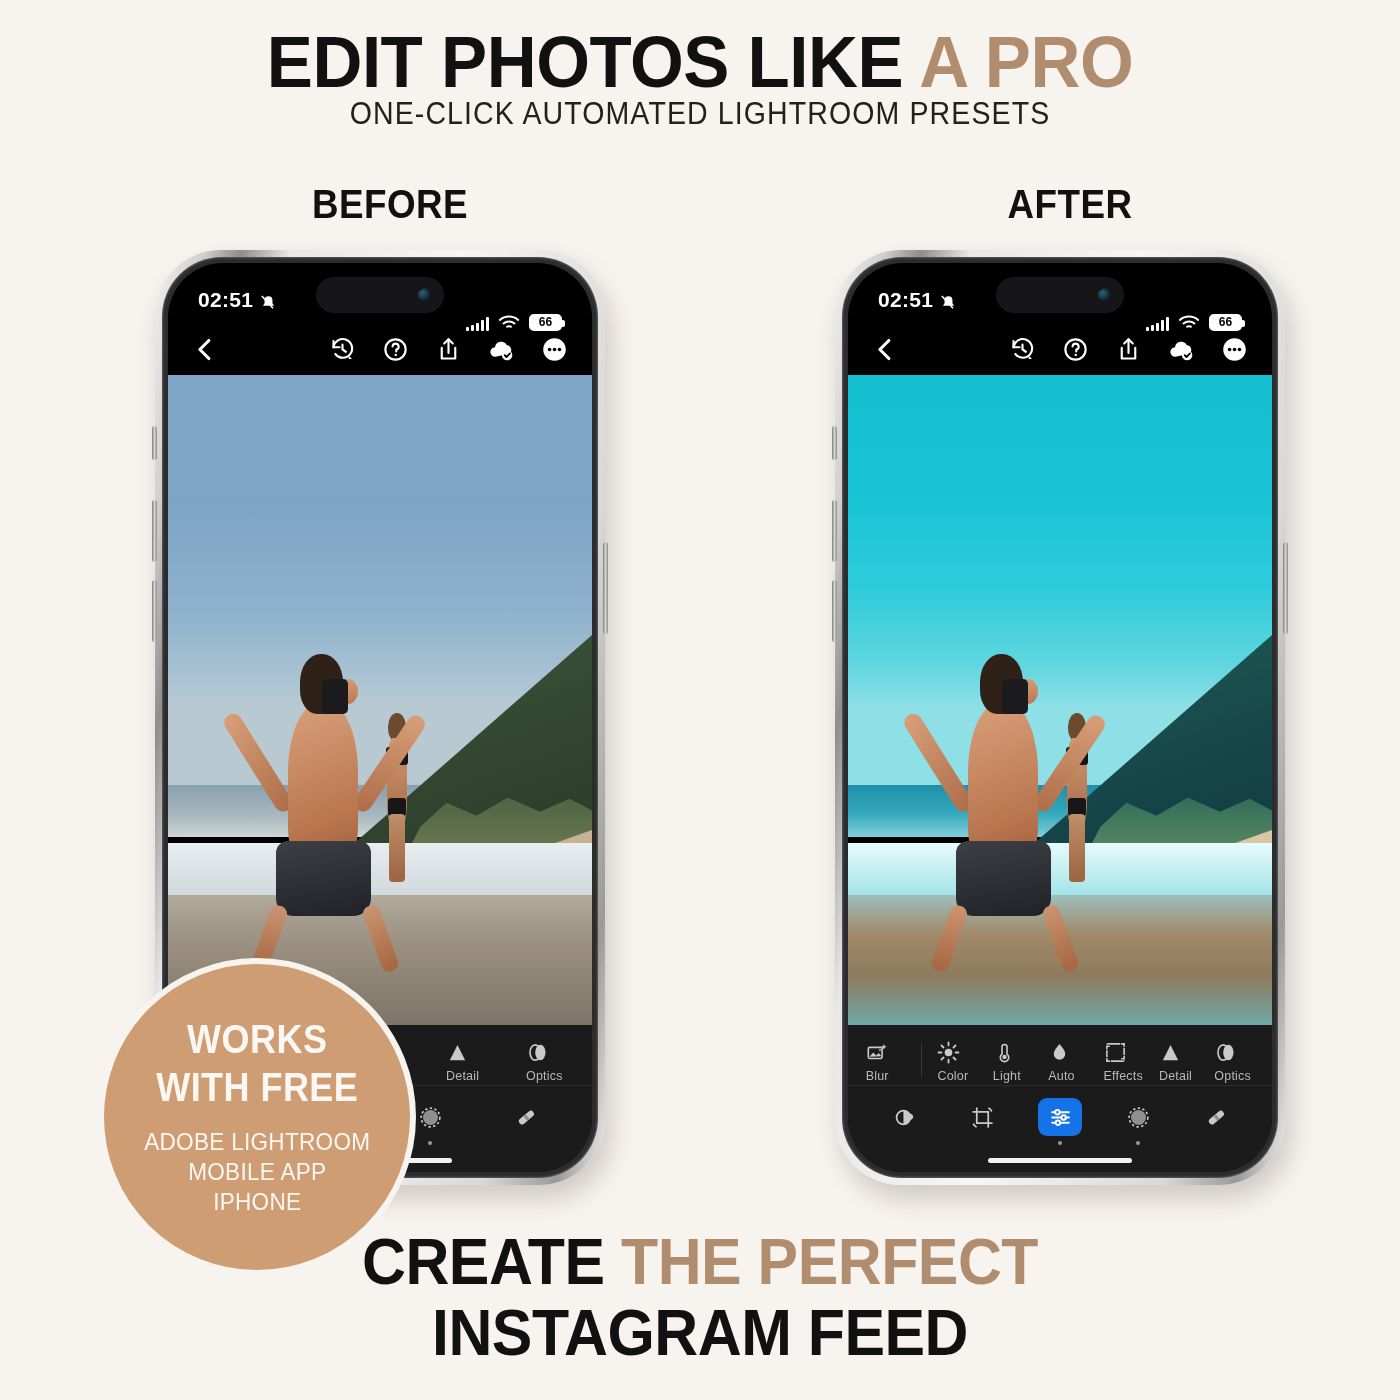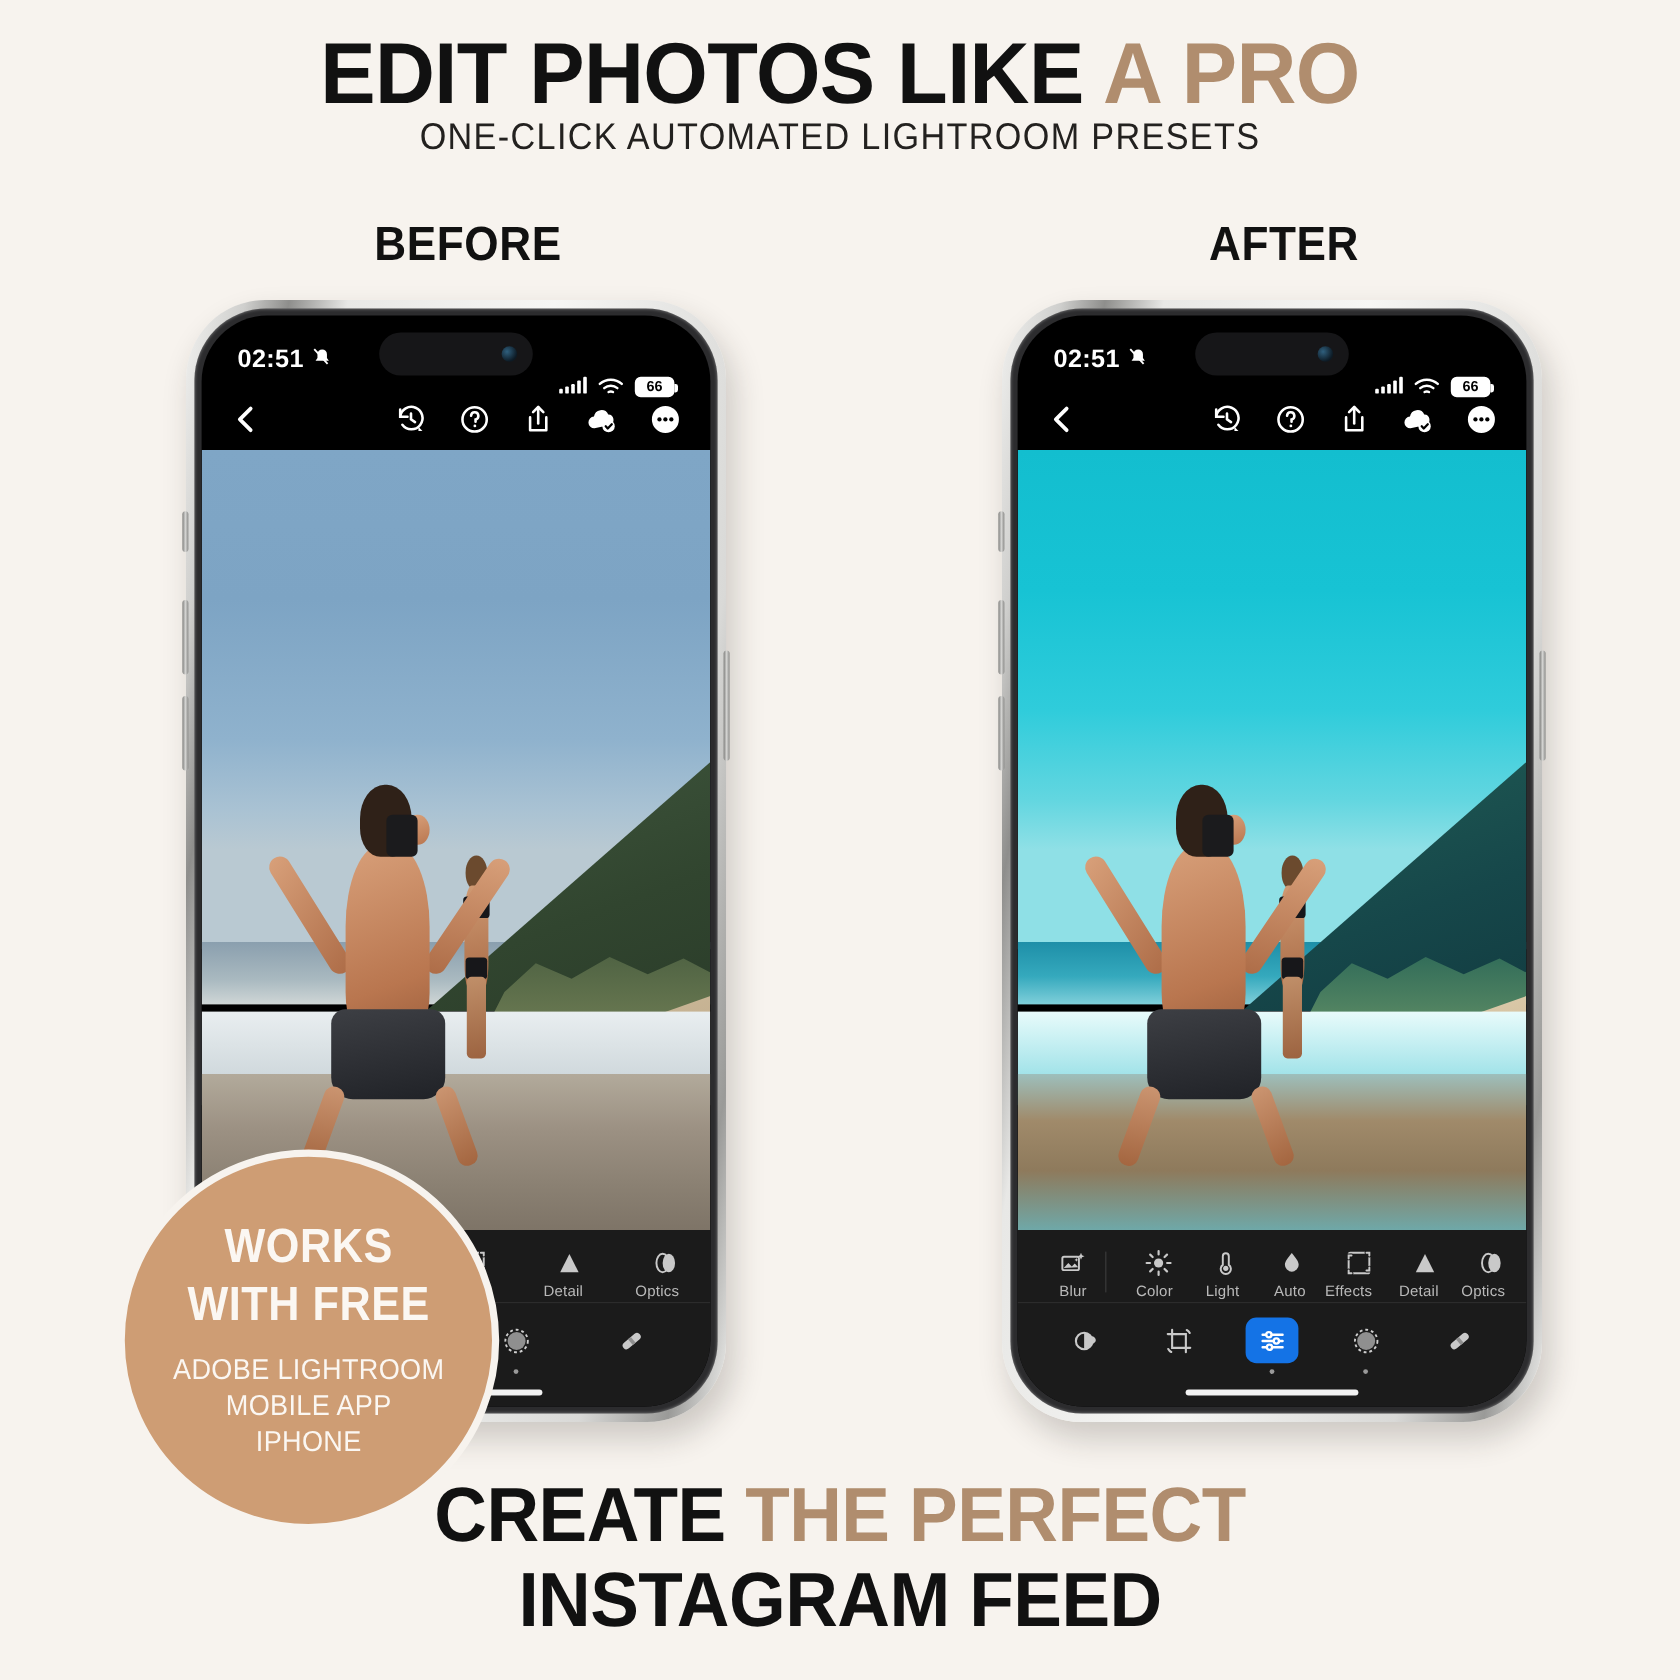--- a/index.html
+++ b/index.html
@@ -74,24 +74,24 @@
 
   
   .statusbar {
     position:relative; height:60px;
     display:flex; align-items:center;
     padding:14px 30px 0 30px;
     color:#fff;
   }
   .status-time {
     font-size:21px; font-weight:600; letter-spacing:0.3px;
-    display:flex; align-items:flex-start; gap:6px;
+    display:flex; align-items:flex-end; gap:6px;
   }
   .status-right {
-    margin-left:auto; display:flex; align-items:flex-start; gap:9px;margin-top:44px;
+    margin-left:auto; display:flex; align-items:flex-end; gap:9px;margin-top:44px;
   }
   .island {
     position:absolute; left:50%; transform:translateX(-50%);
     top:14px; width:128px; height:36px; border-radius:18px;
     background:#161618;
   }
   .island::after{
     content:""; position:absolute; right:13px; top:50%;
     transform:translateY(-50%);
     width:13px; height:13px; border-radius:50%;
@@ -216,21 +216,21 @@
   
   .toolbar {
     background:#1b1b1b; color:#cfcfcf;
     padding:10px 0 0 0;
   }
   .tool-row {
     display:flex; align-items:flex-start; justify-content:space-around;
     padding:6px 10px 2px 10px;
   }
   .tool {
-    display:flex; flex-direction:column; align-items:flex-end; gap:5px;
+    display:flex; flex-direction:column; align-items:flex-start; gap:5px;
     min-width:40px;
   }
   .tool .ti { width:23px; height:23px; display:block; }
   .tool .tl { font-size:12.5px; color:#b9b9b9; letter-spacing:0.2px; }
   .tool-sep { width:1px; height:34px; background:#3a3a3a; margin-top:2px; }
 
   .tool-row-2 {
     display:flex; align-items:center; justify-content:center; gap:34px;
     padding:12px 10px 6px 10px;
     border-top:1px solid #2c2c2c;

